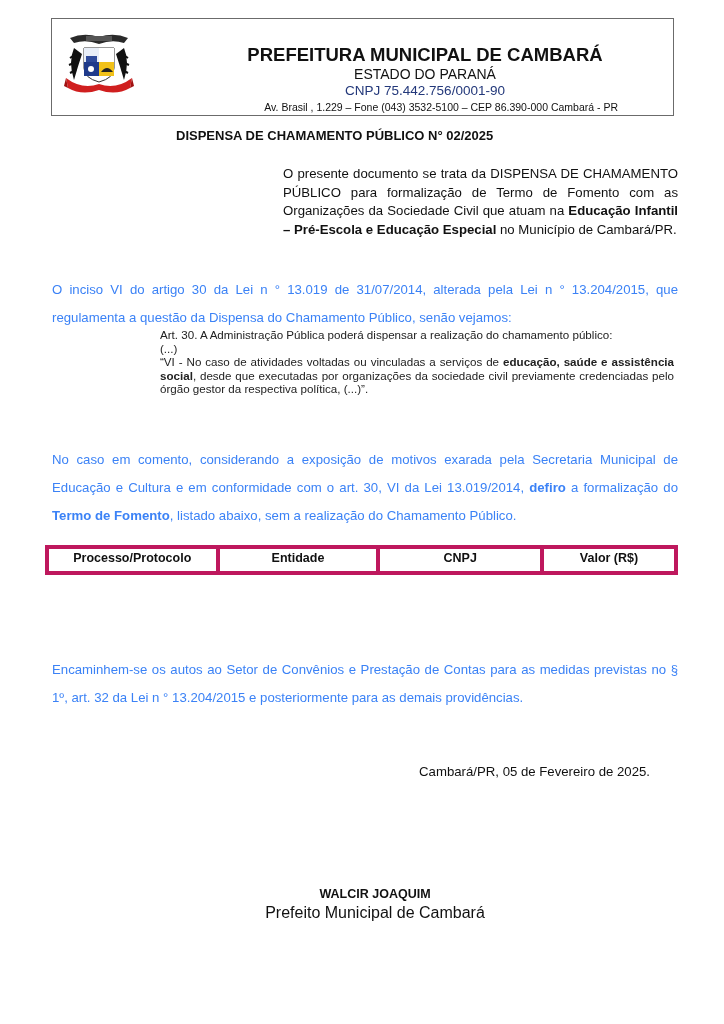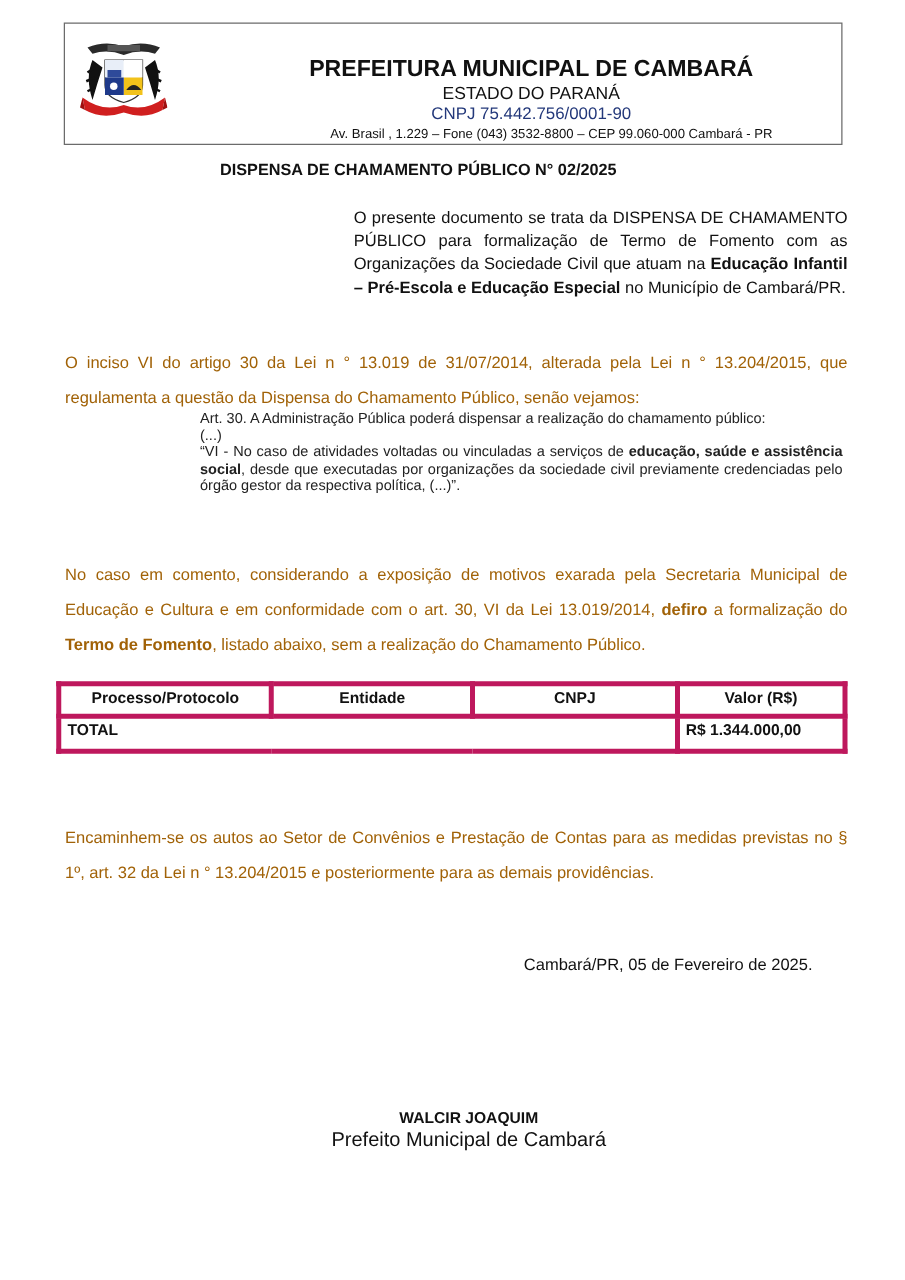--- a/index.html
+++ b/index.html
@@ -31,21 +31,21 @@
     .doc-title {
       position: absolute; left: 176px; top: 128px;
       font-size: 13px; font-weight: bold; color: #111;
     }
     .ementa {
       position: absolute; left: 283px; width: 395px; top: 165px;
       font-size: 13.2px; line-height: 18.5px; text-align: justify; color: #111;
     }
     .para {
       position: absolute; left: 52px; width: 626px;
-      font-size: 13.2px; line-height: 28px; text-align: justify; color: #a16207;
+      font-size: 13.2px; line-height: 28px; text-align: justify; color: #3b82f6;
     }
     .p1 { top: 276px; }
     .quote {
       position: absolute; left: 160px; width: 514px; top: 328px;
       font-size: 11.6px; line-height: 13.6px; text-align: justify; color: #222;
     }
     .p2 { top: 446px; }
     table.grid {
       position: absolute; left: 45px; top: 545px; width: 633px;
       border-collapse: collapse; font-size: 12.5px; color: #111;
@@ -95,21 +95,21 @@
   <rect x="20" y="30" width="15" height="14" fill="#1f3a8a"></rect>
   <circle cx="27" cy="37" r="3" fill="#fff"></circle>
 
   <path d="M2 46 Q18 58 35 52 Q52 58 68 46 L66 56 Q52 64 35 58 Q18 64 4 56 Z" fill="#d01f1f"></path>
   <path d="M2 46 L0 54 L4 56 Z M68 46 L70 54 L66 56 Z" fill="#a01010"></path>
 </svg>
 
 <div class="org-name">PREFEITURA MUNICIPAL DE CAMBARÁ</div>
 <div class="state">ESTADO DO PARANÁ</div>
 <div class="cnpj">CNPJ 75.442.756/0001-90</div>
-<div class="address">Av. Brasil , 1.229 – Fone (043) 3532-8800 – CEP 99.060-000 Cambará - PR</div>
+<div class="address">Av. Brasil , 1.229 – Fone (043) 3532-5100 – CEP 86.390-000 Cambará - PR</div>
 
 <div class="doc-title">DISPENSA DE CHAMAMENTO PÚBLICO N° 02/2025</div>
 
 <div class="ementa">
   <span>O presente documento se trata da DISPENSA DE CHAMAMENTO PÚBLICO para formalização de Termo de Fomento com as Organizações da Sociedade Civil que atuam na </span><b>Educação Infantil – Pré-Escola e Educação Especial</b><span> no Município de Cambará/PR.</span>
 </div>
 
 <div class="para p1">O inciso VI do artigo 30 da Lei n ° 13.019 de 31/07/2014, alterada pela Lei n ° 13.204/2015, que regulamenta a questão da Dispensa do Chamamento Público, senão vejamos:</div>
 
 <div class="quote">
@@ -129,24 +129,20 @@
       <col style="width:165px">
       <col style="width:135px">
   </colgroup>
   <tbody>
       <tr>
     <th>Processo/Protocolo</th>
     <th>Entidade</th>
     <th>CNPJ</th>
     <th>Valor (R$)</th>
   </tr>
-  <tr class="total">
-    <td colspan="3">TOTAL</td>
-    <td>R$ 1.344.000,00</td>
-  </tr>
 </tbody>
   </table>
 
 <div class="para p3">Encaminhem-se os autos ao Setor de Convênios e Prestação de Contas para as medidas previstas no § 1º, art. 32 da Lei n ° 13.204/2015 e posteriormente para as demais providências.</div>
 
 <div class="place-date">Cambará/PR, 05 de Fevereiro de 2025.</div>
 
 <div class="signer-name">WALCIR JOAQUIM</div>
 <div class="signer-role">Prefeito Municipal de Cambará</div>
 

